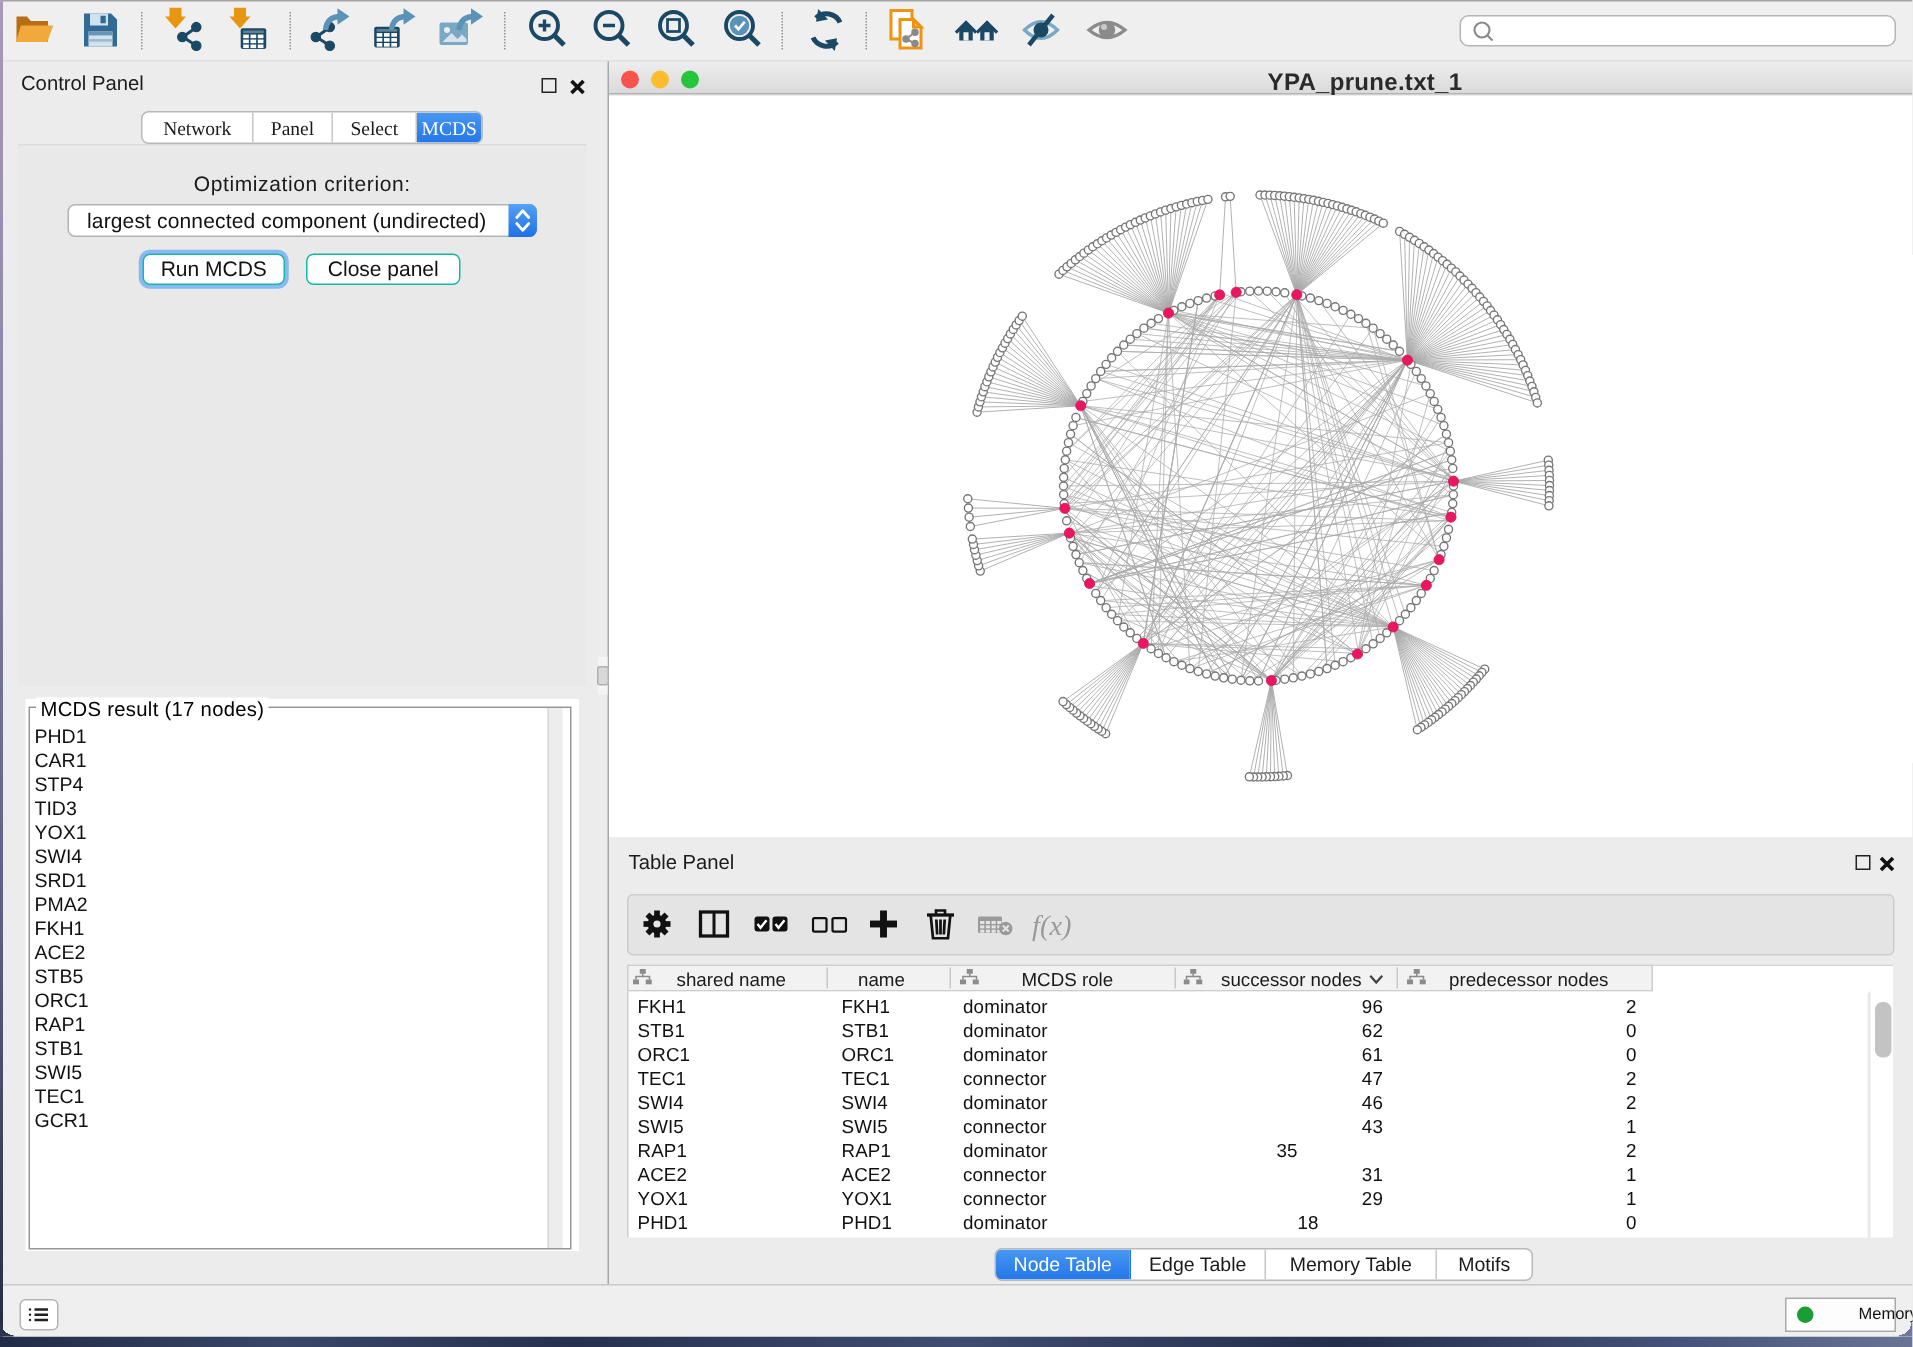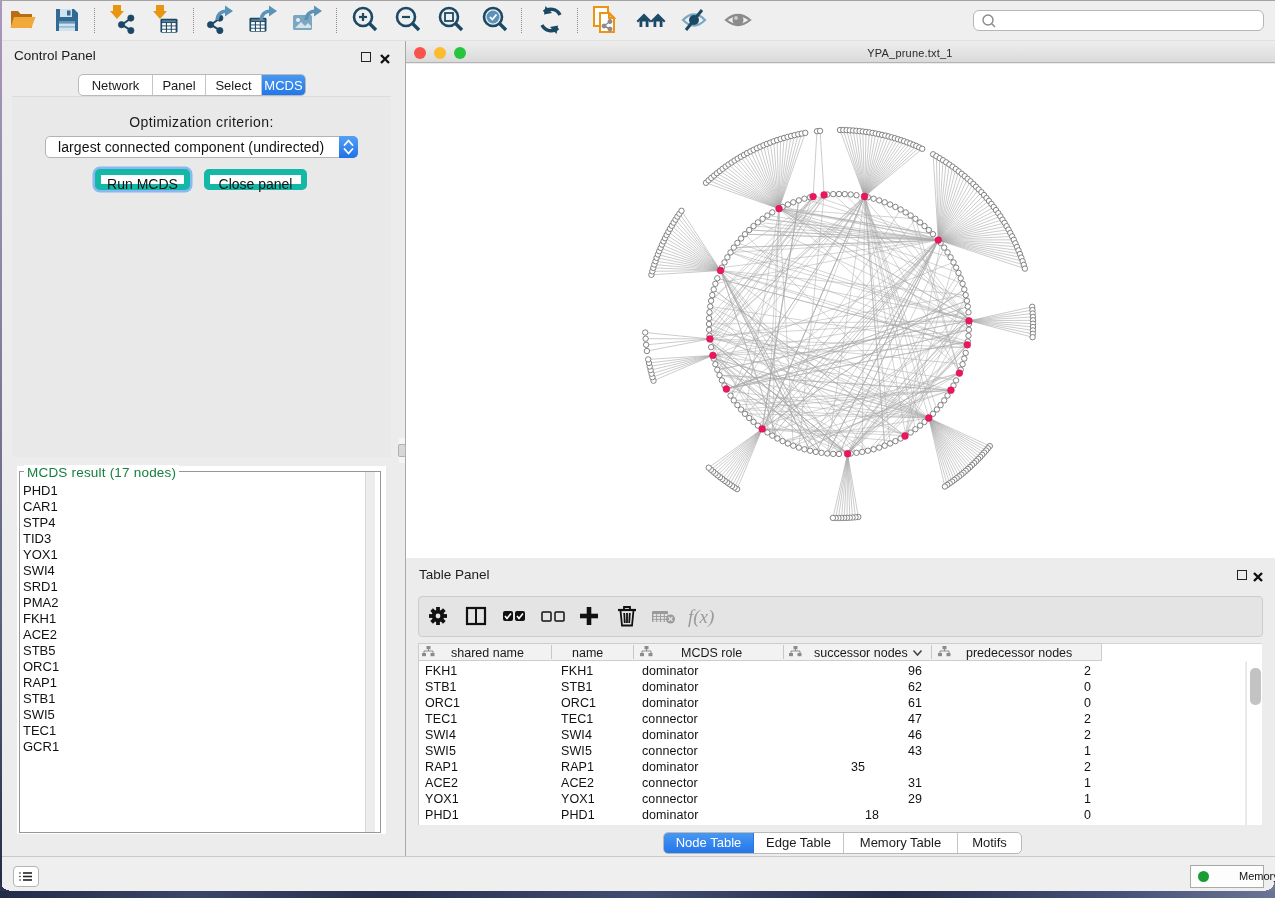--- a/index.html
+++ b/index.html
@@ -23,48 +23,48 @@
 
 #cp-title { left:14px; top:48px; font-size:13.5px; color:#1c1c1c;text-align:right; }
 #cp-float { left:361px; top:52px; width:10px; height:10px; border:1.4px solid #222; }
 #cp-close { left:379px; top:51px; }
 
 
 .seg { position:absolute; display:flex; background:#fff; border:1px solid #b9b9b9; border-radius:5px; overflow:hidden; }
 .seg div { font-size:13px; color:#1a1a1a; text-align:center; line-height:21px; border-right:1px solid #c6c6c6; }
 .seg div:last-child { border-right:none; }
 .seg .sel { background:linear-gradient(#4897f2,#2377e8); color:#fff; border-right-color:#2377e8; }
-#cptabs { left:78px; top:74px; height:22px; }
+#cptabs { left:94px; top:74px; height:22px;font-family:Liberation Serif, serif; }
 #cptabs div { line-height:21px; }
 
 #cp-content { left:12px; top:96px; width:379px; height:361px; background:#e9e9e9; border-top:1px solid #dcdcdc; }
 #opt-label { left:0; top:114px; width:403px; text-align:center; font-size:14px; letter-spacing:0.4px; color:#1a1a1a; }
 #dd { left:45px; top:136px; width:313px; height:22px; background:#fff; border:1px solid #b3b3b3; border-radius:5px; }
 #dd-text { left:58px; top:139px; font-size:14px; letter-spacing:0.1px; color:#111; }
 #dd-btn { left:339px; top:136px; width:19px; height:22px; border-radius:0 5px 5px 0; background:linear-gradient(#54a1f5,#1f71e8); }
-.btn { position:absolute; background:#fff; border:6px solid #14b8a6; border-radius:5px; font-size:14px; color:#111; text-align:center; }
+.btn { position:absolute; background:#fff; border:1px solid #14b8a6; border-radius:5px; font-size:14px; color:#111; text-align:center; }
 #run-btn { left:95px; top:169px; width:95px; height:21px; line-height:19px; box-shadow:0 0 0 2.5px #8ab8f2; }
 #close-btn { left:204px; top:169px; width:103px; height:21px; line-height:19px; }
 
 
 #mcds-white { left:17px; top:466px; width:369px; height:368px; background:#fff; }
 #mcds-border { left:19px; top:471px; width:362px; height:362px; border:1px solid #979797; }
-#mcds-legend { left:24px; top:465px; font-size:13.5px; letter-spacing:0.2px; color:#15803d; background:#fff; padding:0 3px; }
+#mcds-legend { left:24px; top:465px; font-size:13.5px; letter-spacing:0.2px; color:#000000; background:#fff; padding:0 3px; }
 #mcds-list { left:23px; top:483px; font-size:13px; color:#111; line-height:16px; }
 #mcds-scroll { left:365px; top:472px; width:10px; height:360px; background:#ededed; border-left:1px solid #d8d8d8; }
 
 
 #vline { left:405px; top:41px; width:1px; height:815px; background:#a8a8a8; }
 #vgrip { left:398px; top:444px; width:8px; height:13px; background:#d8d8d8; border:1px solid #b0b0b0; border-radius:2px; }
 #vgrip2 { left:399px; top:438px; width:6px; height:25px; background:#f5f5f5; }
 
 
 #net-titlebar { left:406px; top:43px; width:869px; height:20px; background:linear-gradient(#ececec,#dadada); border-bottom:1px solid #b3b3b3; }
 .light { position:absolute; width:12px; height:12px; border-radius:50%; top:47px; }
-#net-title { left:760px; top:47px; width:300px; text-align:center; font-size:11px; font-weight:normal; letter-spacing:0.2px; color:#2a2a2a; }
+#net-title { left:760px; top:47px; width:300px; text-align:center; font-size:16px; font-weight:bold; letter-spacing:0.2px; color:#2a2a2a; }
 #canvas { left:406px; top:64px; width:869px; height:494px; background:#fff; padding-left:1px; }
 
 
 #tp { left:406px; top:558px; width:869px; height:298px; background:#ececec; }
 #tp-title { left:419px; top:567px; font-size:13.5px; color:#1c1c1c; }
 #tp-float { left:1237px; top:570px; width:10px; height:10px; border:1.4px solid #222; }
 #tp-close { left:1252px; top:569px; }
 #tp-toolbar { left:418px; top:596px; width:845px; height:41px; background:#e4e4e4; border:1px solid #cccccc; border-radius:4px; }
 
 #thead { left:418px; top:643px; width:684px; height:18px; background:#f2f2f2; border:1px solid #cdcdcd; }

